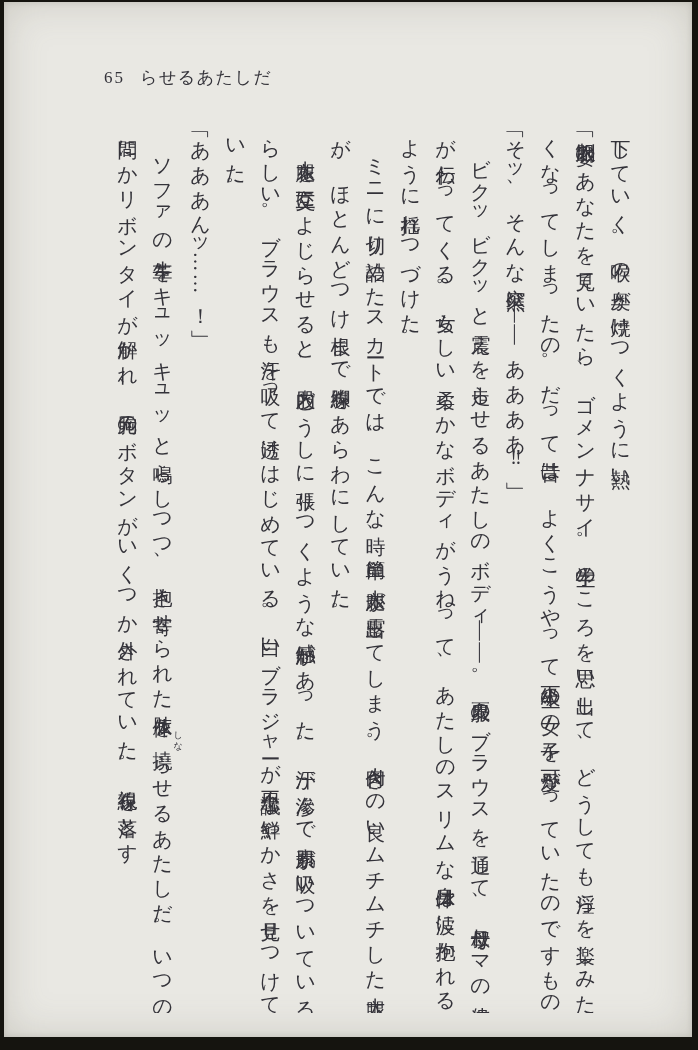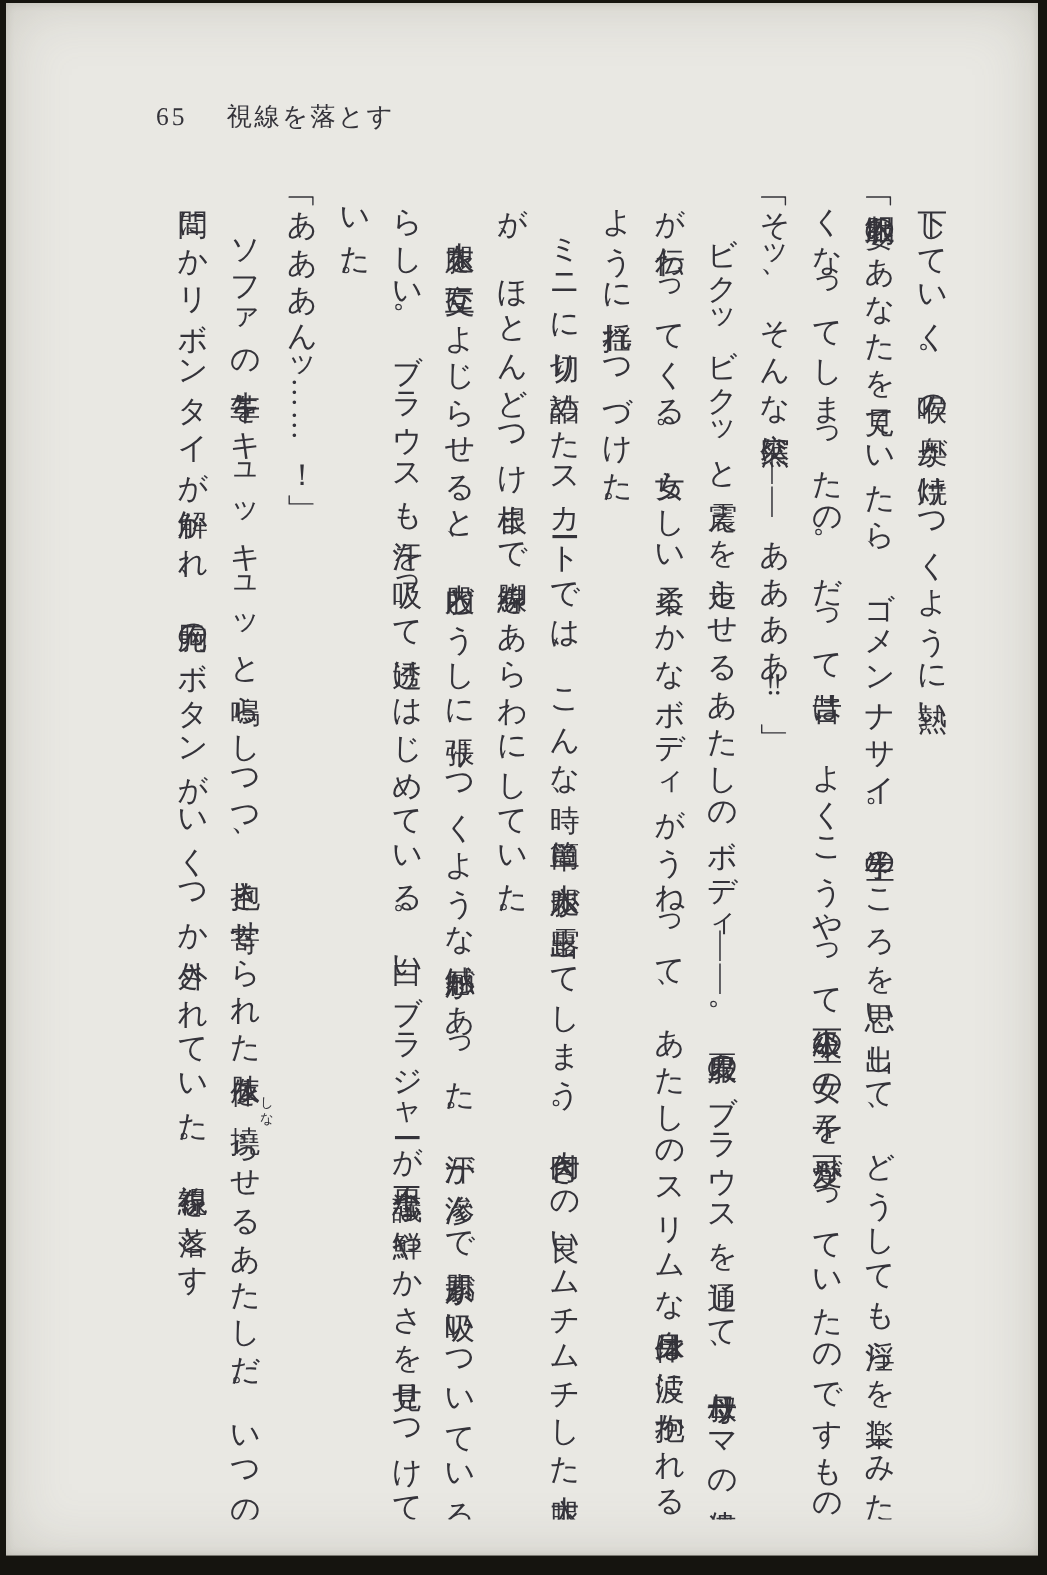--- a/index.html
+++ b/index.html
@@ -17,21 +17,21 @@
     box-shadow:inset 0 0 40px rgba(120,115,100,0.25), inset 0 0 6px rgba(80,75,60,0.18);
   }
   .running-head{
     position:absolute;
     top:64px;left:100px;
     font-size:17px;
     color:var(--ink,#34333a);
     letter-spacing:1.5px;
     white-space:nowrap;
   }
-  .running-head .pagenum{margin-right:26px;letter-spacing:2px;}
+  .running-head .pagenum{margin-right:15px;letter-spacing:2px;}
   .text-block{
     position:absolute;
     top:123px;right:54px;
     width:562px;height:888px;
     writing-mode:vertical-rl;
     text-orientation:mixed;
     font-size:20px;
     line-height:35px;
     letter-spacing:2px;
     color:var(--ink,#34333a);
@@ -44,21 +44,21 @@
     letter-spacing:0;
     color:var(--ink,#34333a);
   }
 </style>
 </head>
 <body style="background: rgb(21, 20, 15);">
 
 <div class="page">
 
   <div class="running-head">
-    <span class="pagenum">65</span><span>視線を落とす</span>
+    <span class="pagenum">65</span><span>らせるあたしだ</span>
   </div>
 
   <div class="text-block" id="text-block">
       <p>下していく。喉の奥が焼けつくように熱い。</p>
       <p>「制服姿のあなたを見ていたら、ゴメンナサイ。学生のころを思い出して、どうしても淫らを楽しみたくなってしまったの。だって昔は、よくこうやって下級生の女の子を可愛がっていたのですもの」</p>
       <p>「そッ、そんな突然に――ああああ‼」</p>
       <p class="indent">ビクッビクッと震えを走らせるあたしのボディ――。夏服のブラウスを通して、叔母サマの体温が伝わってくる。女らしい柔らかなボディがうねって、あたしのスリムな身体は波に抱かれるように揺れつづけた。</p>
       <p class="indent">ミニに切り詰めたスカートでは、こんな時、簡単に太腿が露出してしまう。肉付きの良いムチムチした太腿が、ほとんどつけ根まで脚線をあらわにしていた。</p>
       <p class="indent">太腿を交互によじらせると、内股どうしに張りつくような感触があった。汗が滲んで素肌が吸いついているらしい。ブラウスも汗を吸って透けはじめている。白いブラジャーが不思議な鮮やかさを見せつけていた。</p>
       <p>「あああんッ……！」</p>

